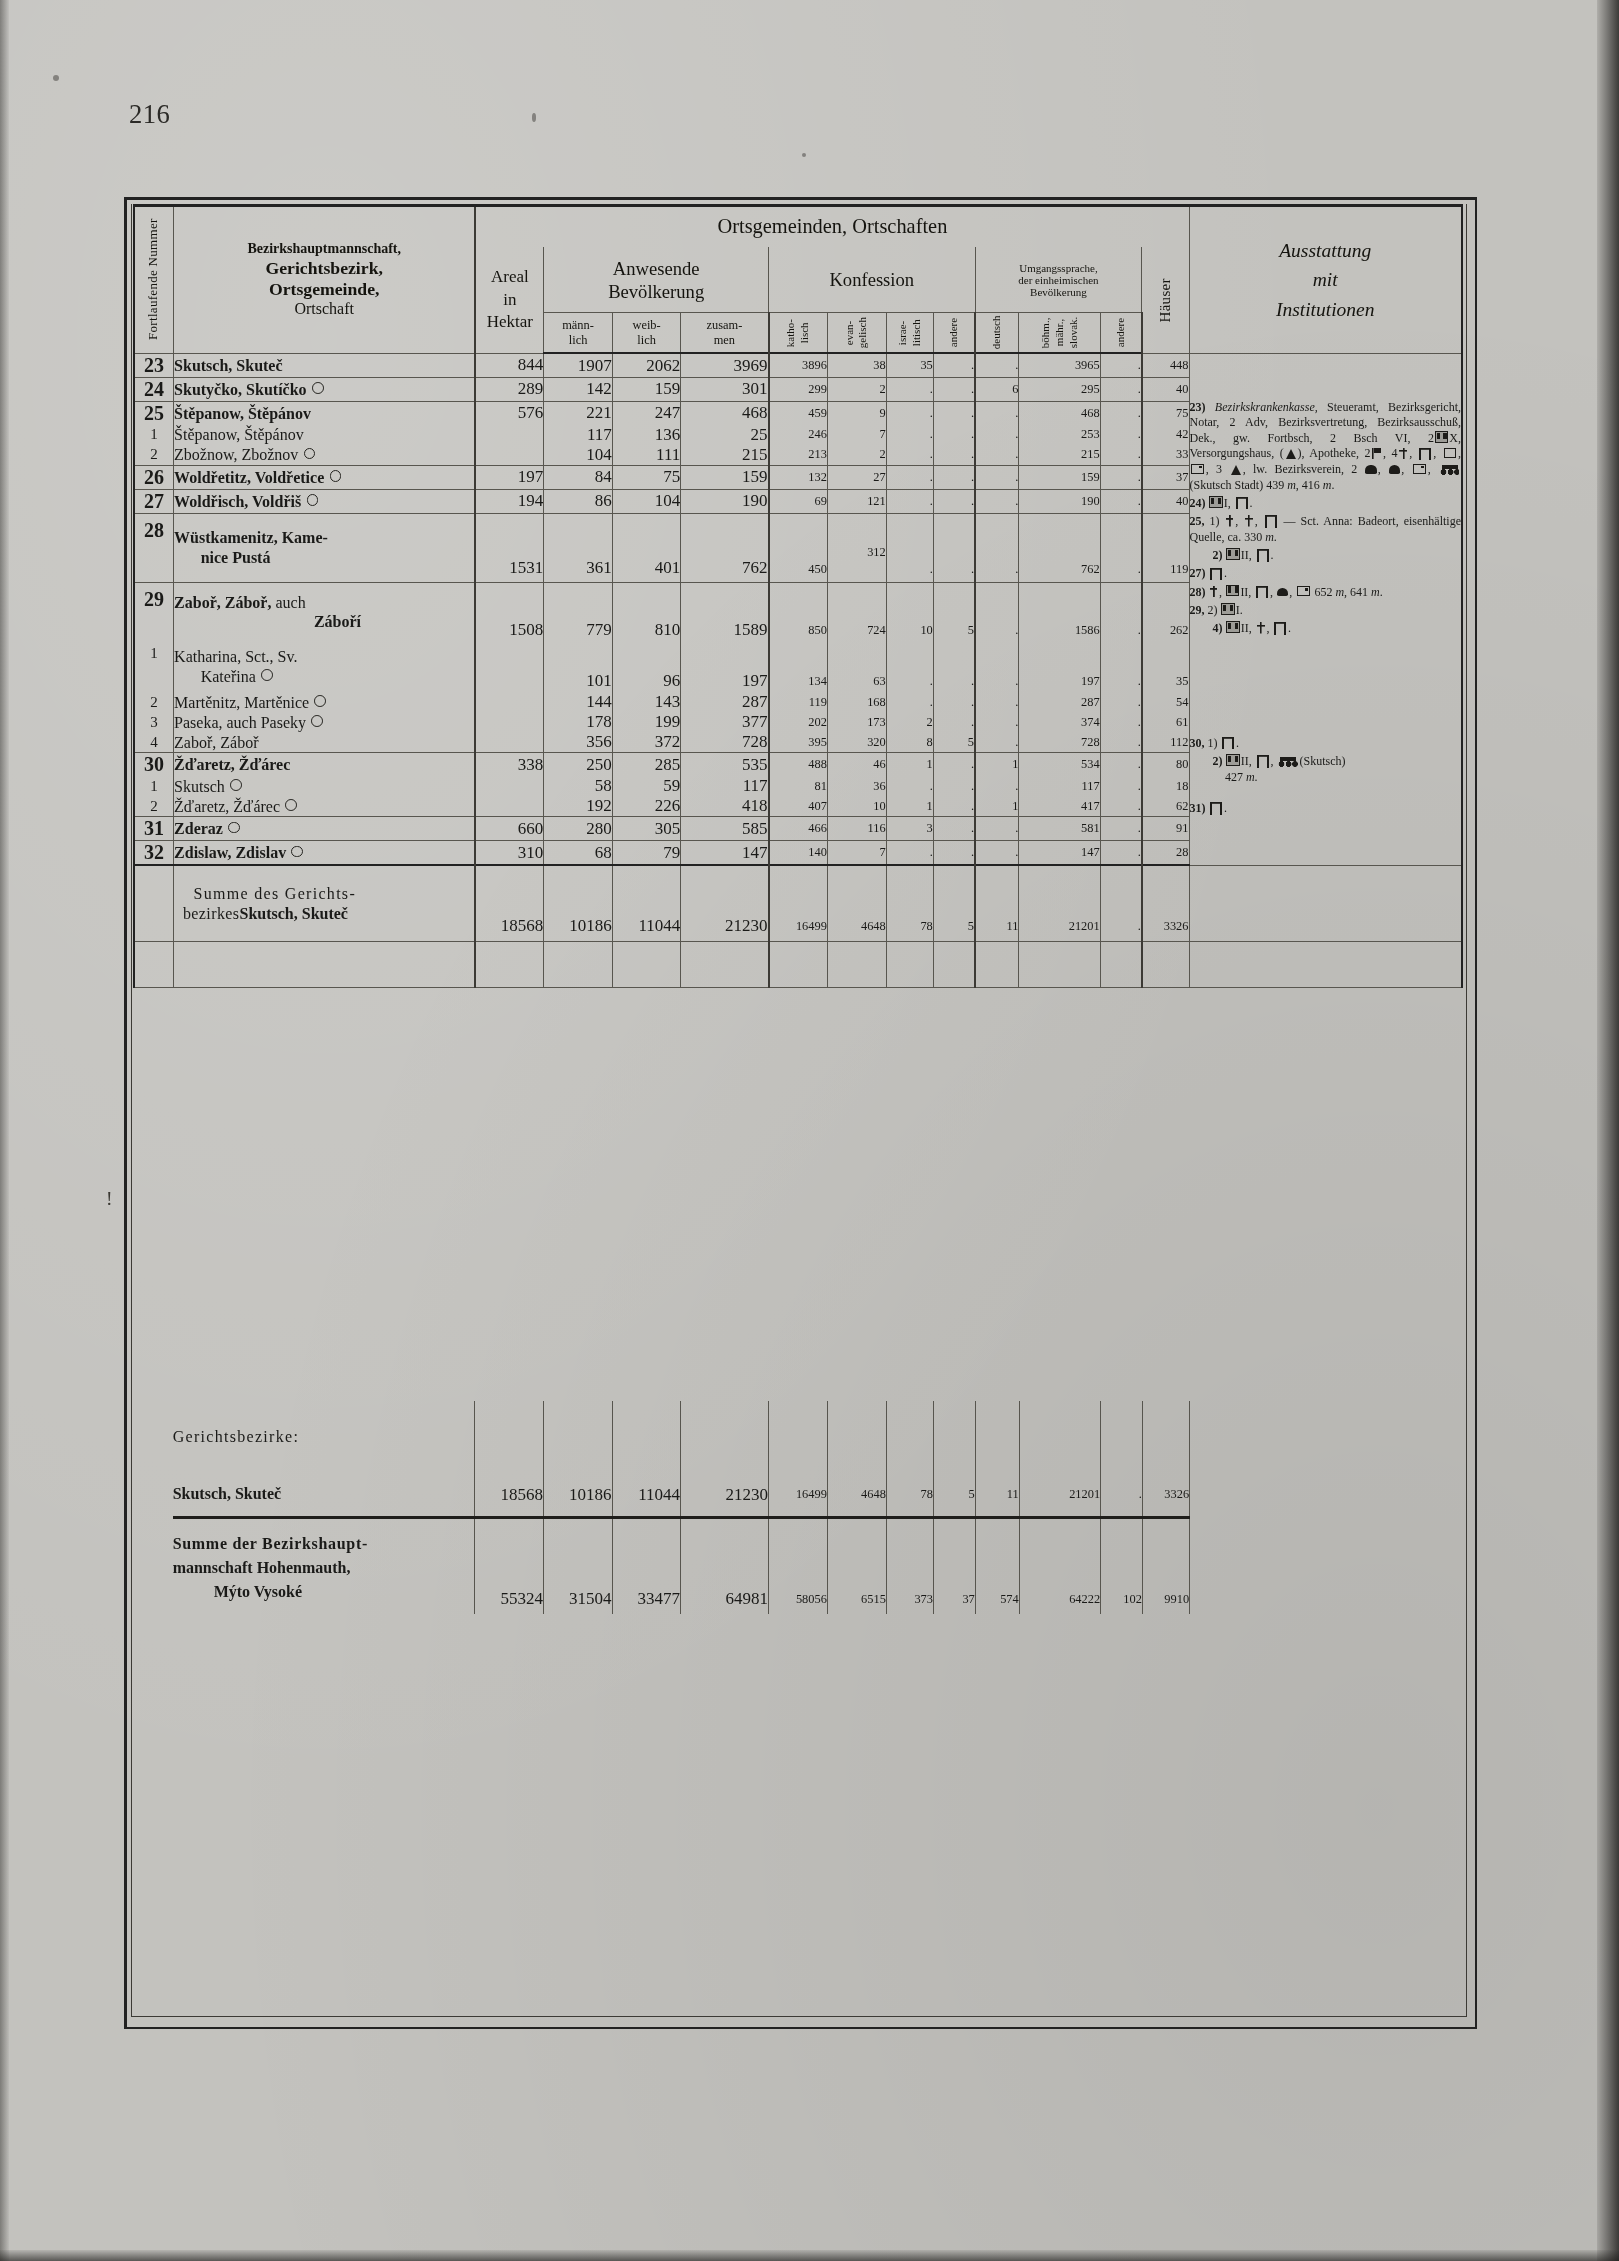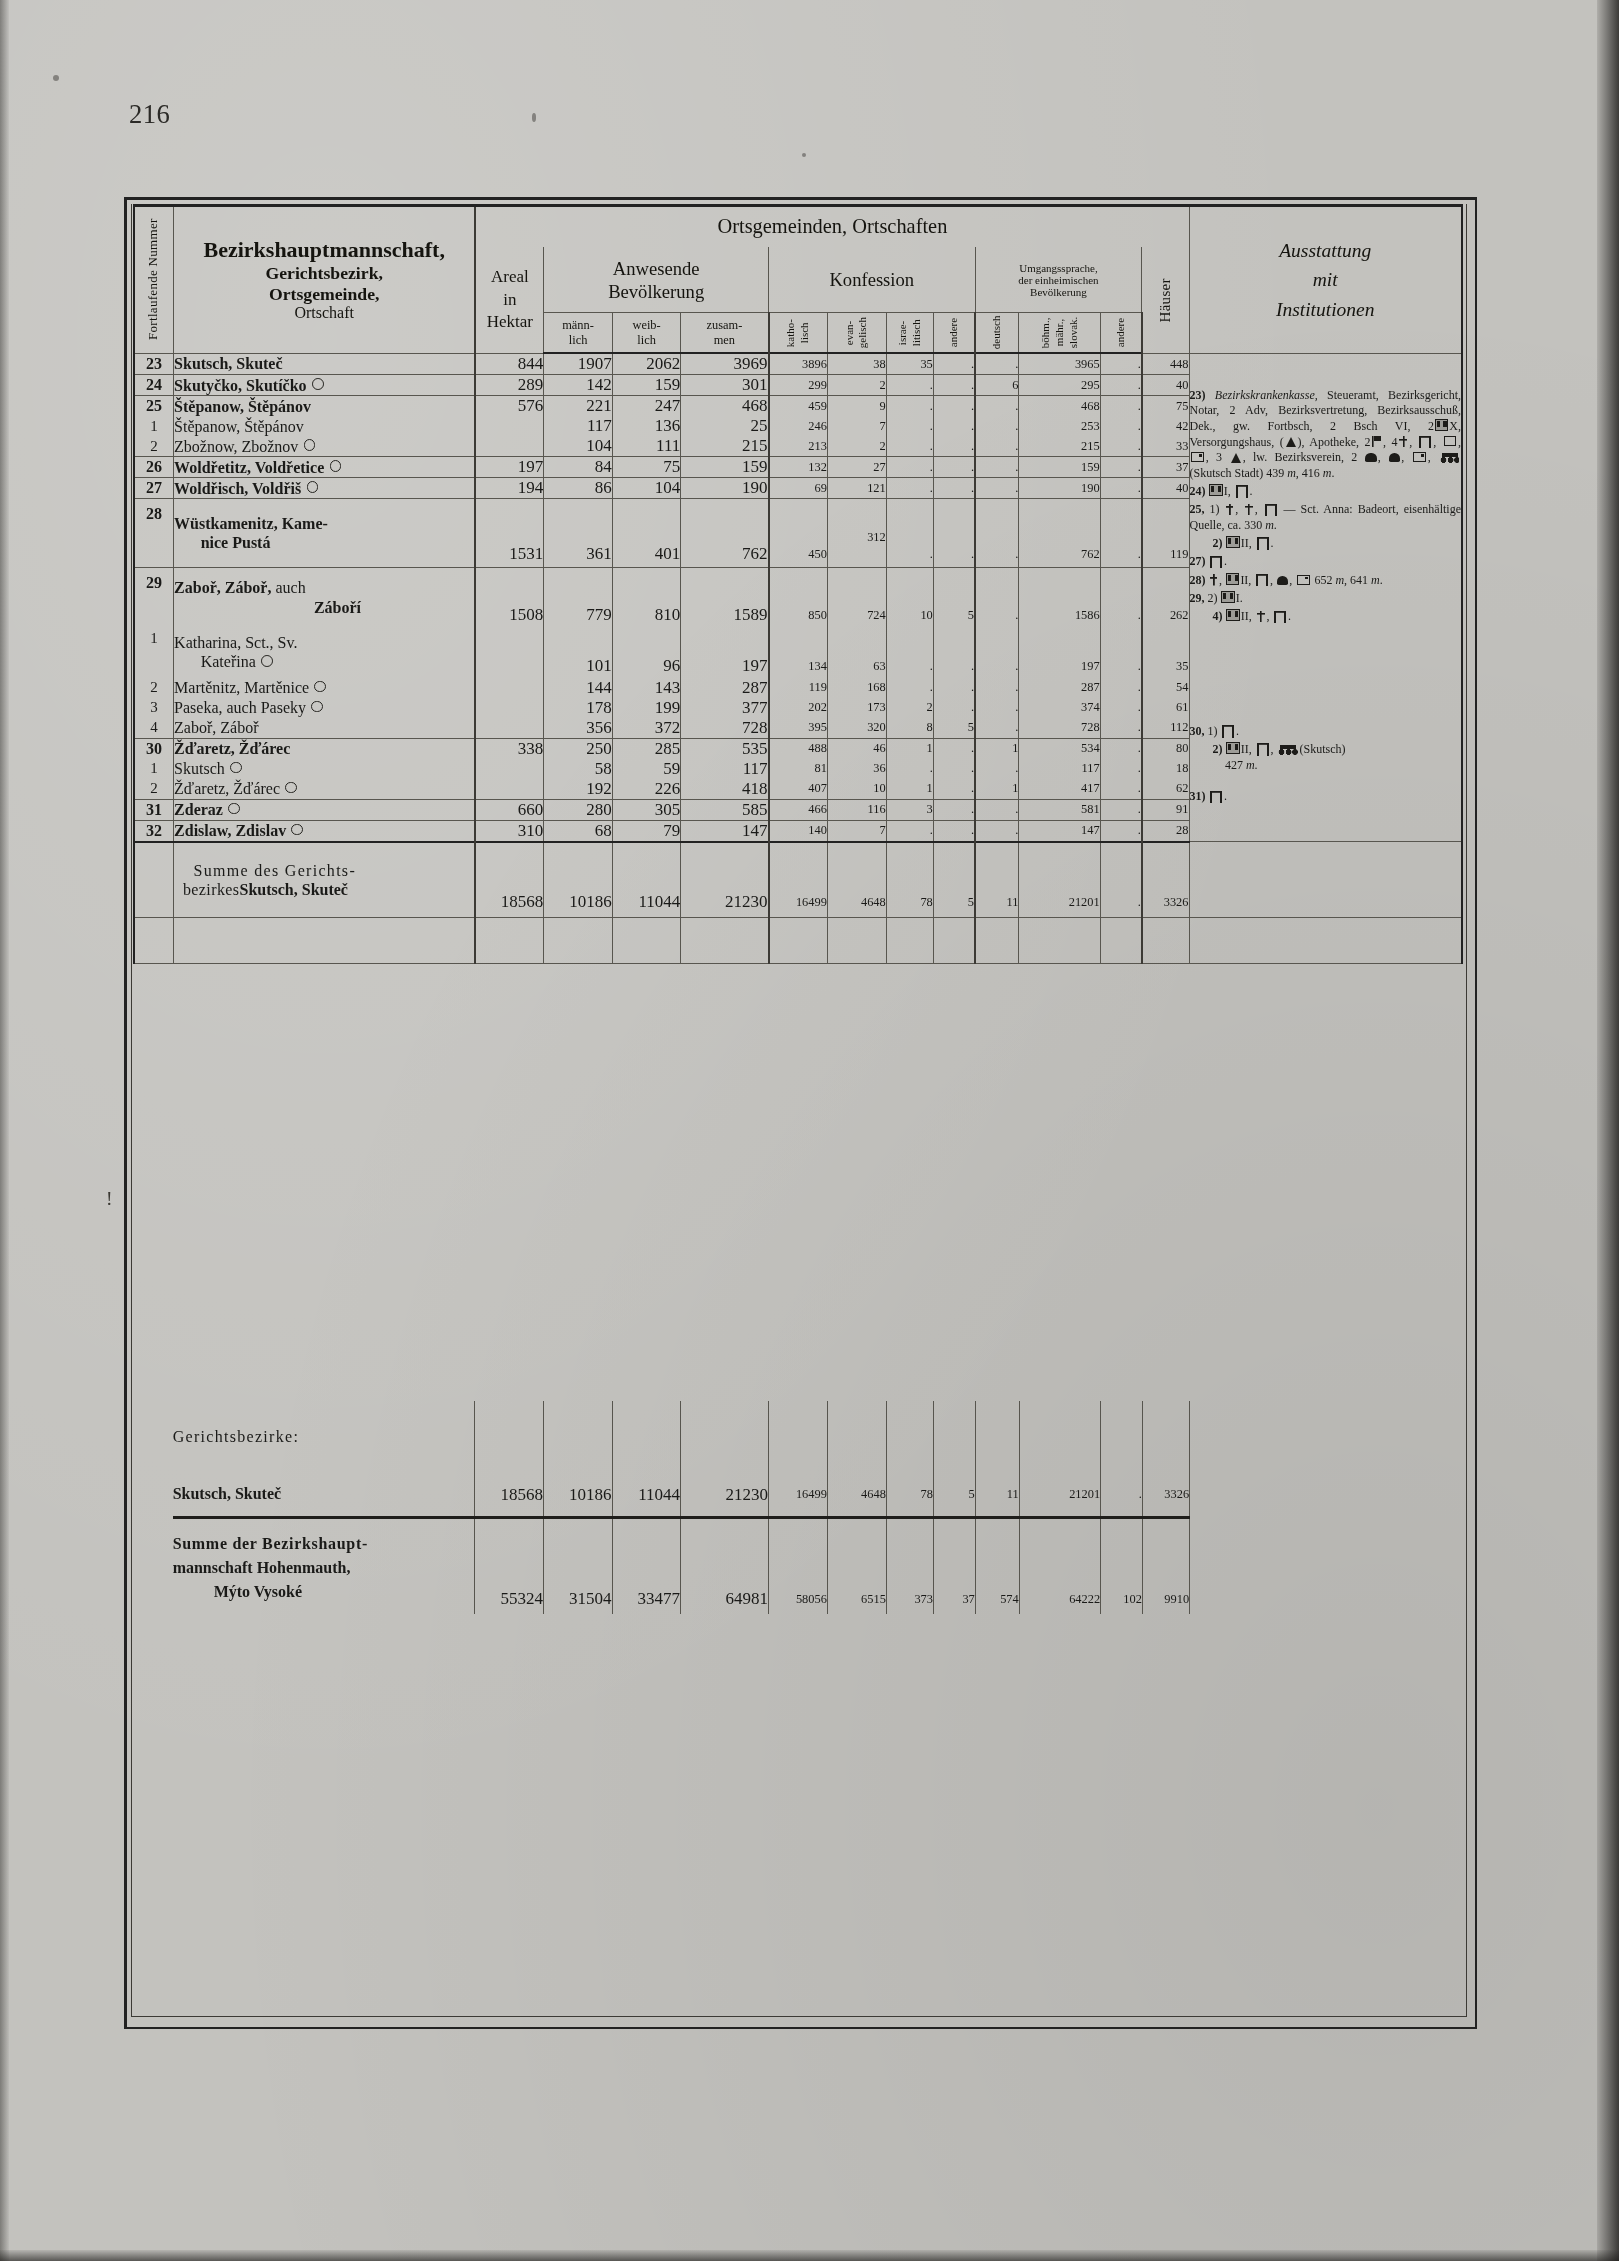--- a/index.html
+++ b/index.html
@@ -118,21 +118,21 @@
   th.vert.tall { font-size: 13px; }
   th.vert-multi {
     writing-mode: vertical-rl;
     transform: rotate(180deg);
     font-size: 11px;
     line-height: 1.25;
     padding: 5.3px 0.9px;
     white-space: nowrap;
   }
   .hd-title-block { line-height: 1.45; padding: 5.3px 3.5px 8.9px; }
-  .hd-title-block .l1 { font-size: 22px; font-weight: bold; }
+  .hd-title-block .l1 { font-size: 14px; font-weight: bold; }
   .hd-title-block .l2 { font-size: 17.7px; font-weight: bold; }
   .hd-title-block .l3 { font-size: 17.7px; font-weight: bold; }
   .hd-title-block .l4 { font-size: 16px; }
 
   
   td.num {
     text-align: right;
     padding: 1.8px 5.3px 1.8px 1.8px;
     font-size: 17px;
     white-space: nowrap;
@@ -142,21 +142,21 @@
     padding: 1.8px 5.3px 1.8px 1.8px;
     font-size: 12.4px;
     white-space: nowrap;
   }
   td.idx {
     text-align: center;
     font-size: 15px;
     width: 37px;
     padding: 1.8px 1.8px;
   }
-  td.idx.major { font-weight: bold; font-size: 16px; }
+  td.idx.major { font-weight: bold; font-size: 20px; }
   td.nm {
     padding: 1.8px 5.3px 1.8px 8.9px;
     font-size: 16px;
     line-height: 1.22;
   }
   td.nm.major { font-weight: bold; }
   .circ {
     display: inline-block;
     width: 9.8px; height: 9.8px;
     border: 1.4px solid #24231f;

